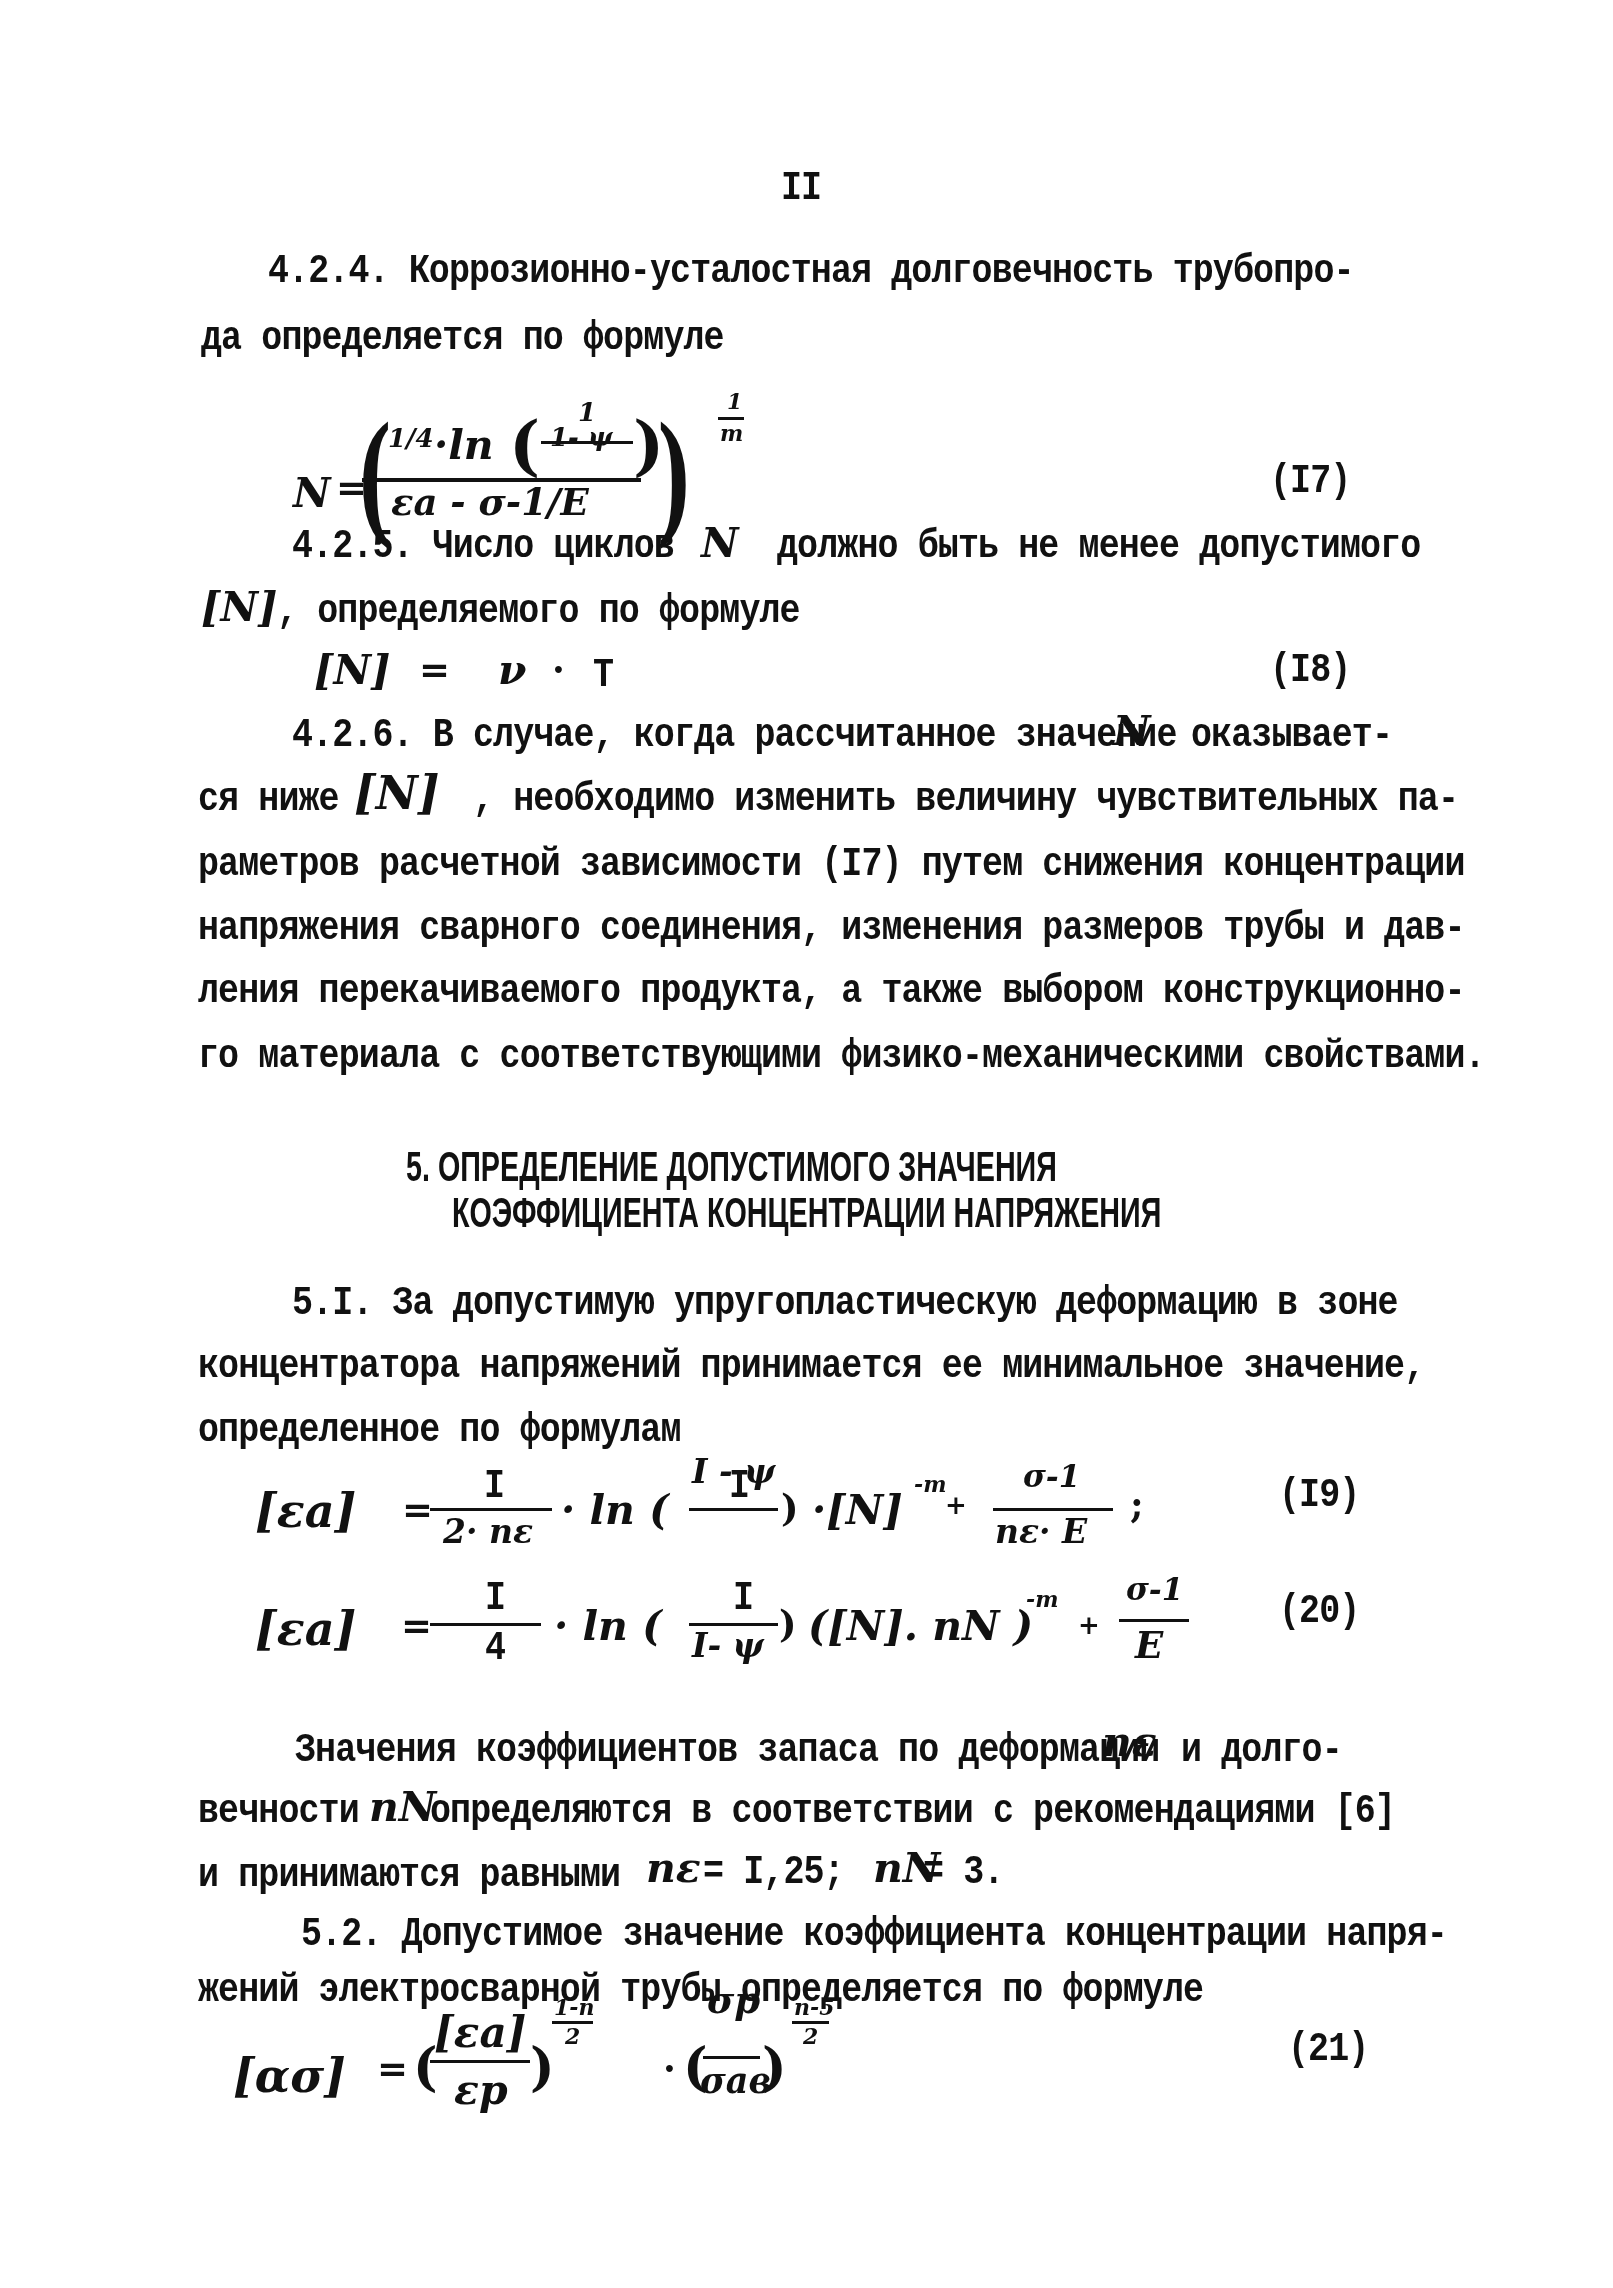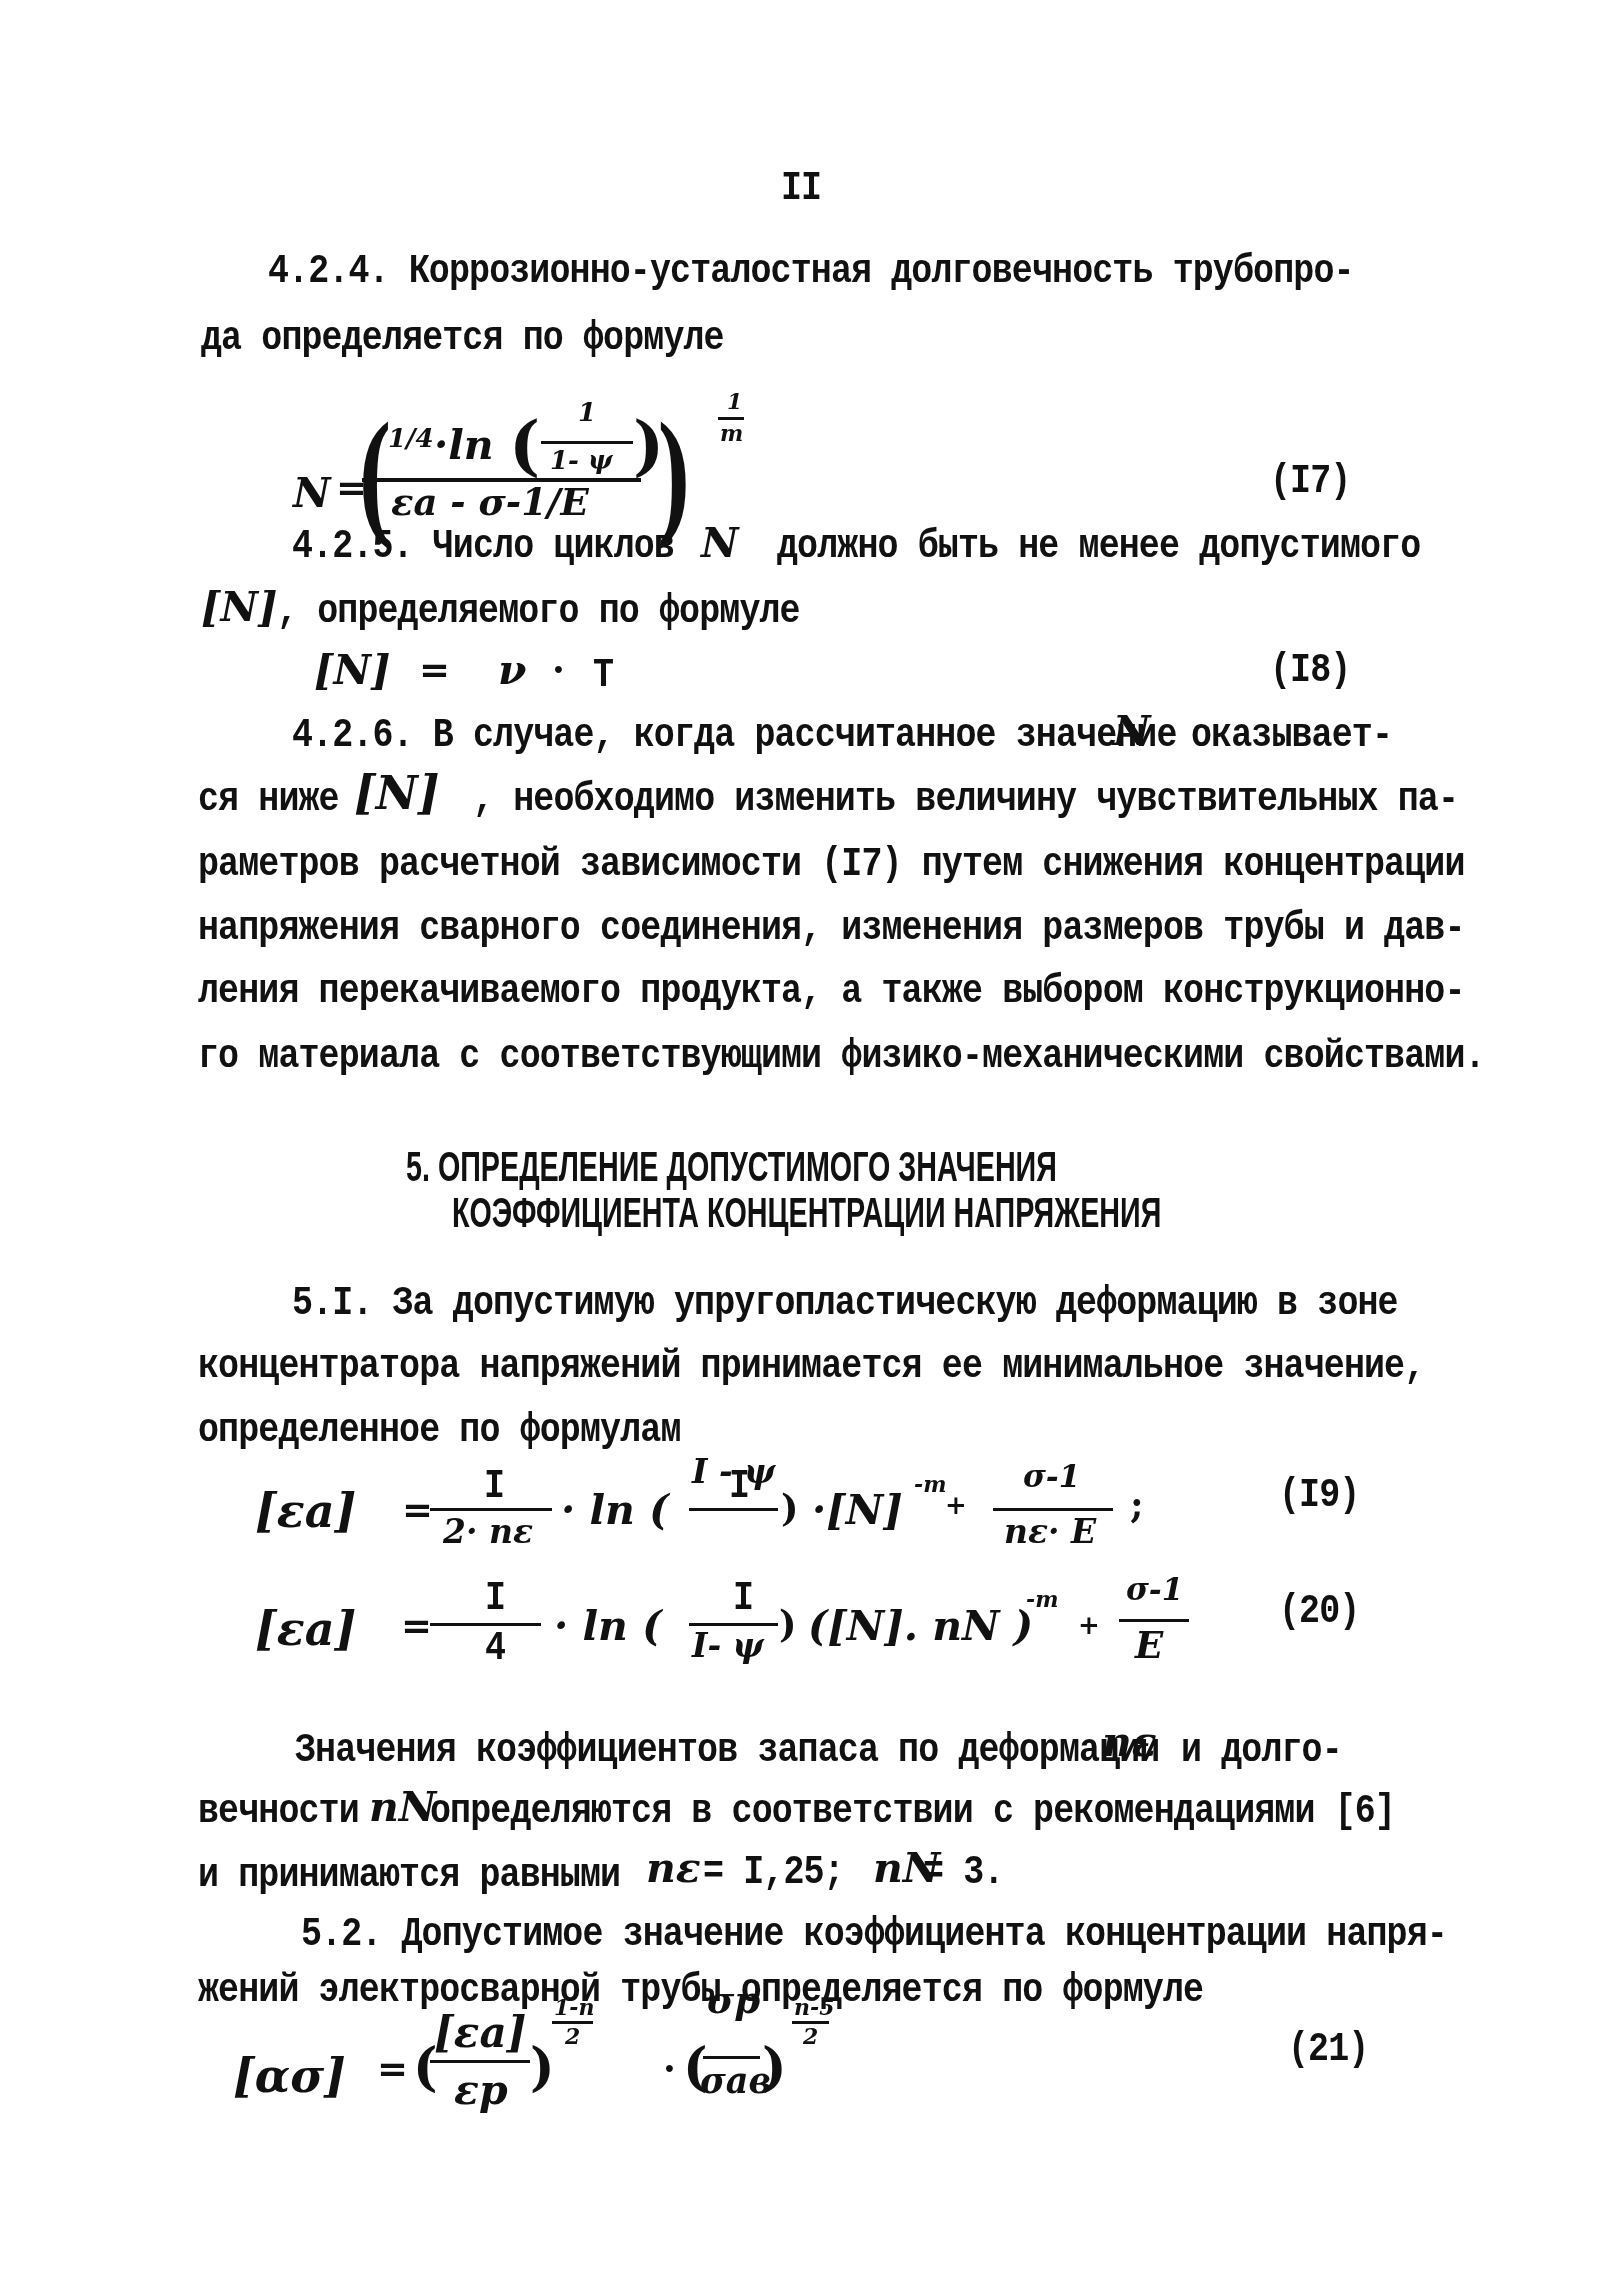--- a/index.html
+++ b/index.html
@@ -26,21 +26,21 @@
 
   <div>
     <div class="m" style="left:293px; top:469px;">N</div>
     <div class="mu" style="left:336px; top:466px;">=</div>
     <div class="paren" style="left:356px; top:397px; font-size:138px; transform:scaleX(0.55); transform-origin:left top;">(</div>
     <div class="m small" style="left:388px; top:423px;">1/4</div>
     <div class="m" style="left:434px; top:421px;">·ln</div>
     <div class="paren" style="left:509px; top:406px; font-size:66px;">(</div>
     <div class="m small" style="left:578px; top:397px;">1</div>
     <div class="bar" style="left:541px; top:441px; width:92px; height:2.8px;"></div>
-    <div class="m small" style="left:550px; top:445px;">1- ψ</div>
+    <div class="m small" style="left:550px; top:422px;">1- ψ</div>
     <div class="paren" style="left:633px; top:406px; font-size:66px;">)</div>
     <div class="bar" style="left:362px; top:478px; width:279px;"></div>
     <div class="m" style="left:391px; top:480px; font-size:37px;">εa - σ-1/E</div>
     <div class="paren" style="left:657px; top:397px; font-size:138px; transform:scaleX(0.55); transform-origin:left top;">)</div>
     <div class="m xs" style="left:727px; top:388px;">1</div>
     <div class="bar" style="left:718px; top:417px; width:26px; height:2.8px;"></div>
     <div class="m xs" style="left:720px; top:420px;">m</div>
     <div class="t" style="left:1270px; top:459px;">(I7)</div>
   </div>
 
@@ -86,21 +86,21 @@
     <div class="m" style="left:561px; top:1486px;">· ln (</div>
     <div class="t" style="left:729px; top:1464px;">I</div>
     <div class="bar" style="left:689px; top:1508px; width:89px; height:2.8px;"></div>
     <div class="m" style="left:692px; top:1452px; font-size:33px;">I - ψ</div>
     <div class="mu" style="left:781px; top:1486px;">)</div>
     <div class="m" style="left:812px; top:1486px;">·[N]</div>
     <div class="m xs" style="left:914px; top:1471px;">-m</div>
     <div class="mu small" style="left:945px; top:1490px;">+</div>
     <div class="m" style="left:1023px; top:1458px; font-size:31px;">σ-1</div>
     <div class="bar" style="left:993px; top:1508px; width:120px; height:2.8px;"></div>
-    <div class="m" style="left:995px; top:1512px; font-size:33px;margin-left:9px;">nε· E</div>
+    <div class="m" style="left:995px; top:1512px; font-size:33px;">nε· E</div>
     <div class="mu" style="left:1130px; top:1482px;">;</div>
     <div class="t" style="left:1279px; top:1473px;">(I9)</div>
   </div>
 
   <div>
     <div class="m" style="left:255px; top:1602px; font-size:46px;">[εa]</div>
     <div class="mu" style="left:401px; top:1604px;">=</div>
     <div class="t" style="left:485px; top:1576px;">I</div>
     <div class="bar" style="left:430px; top:1623px; width:111px; height:2.8px;"></div>
     <div class="t" style="left:485px; top:1626px;">4</div>

